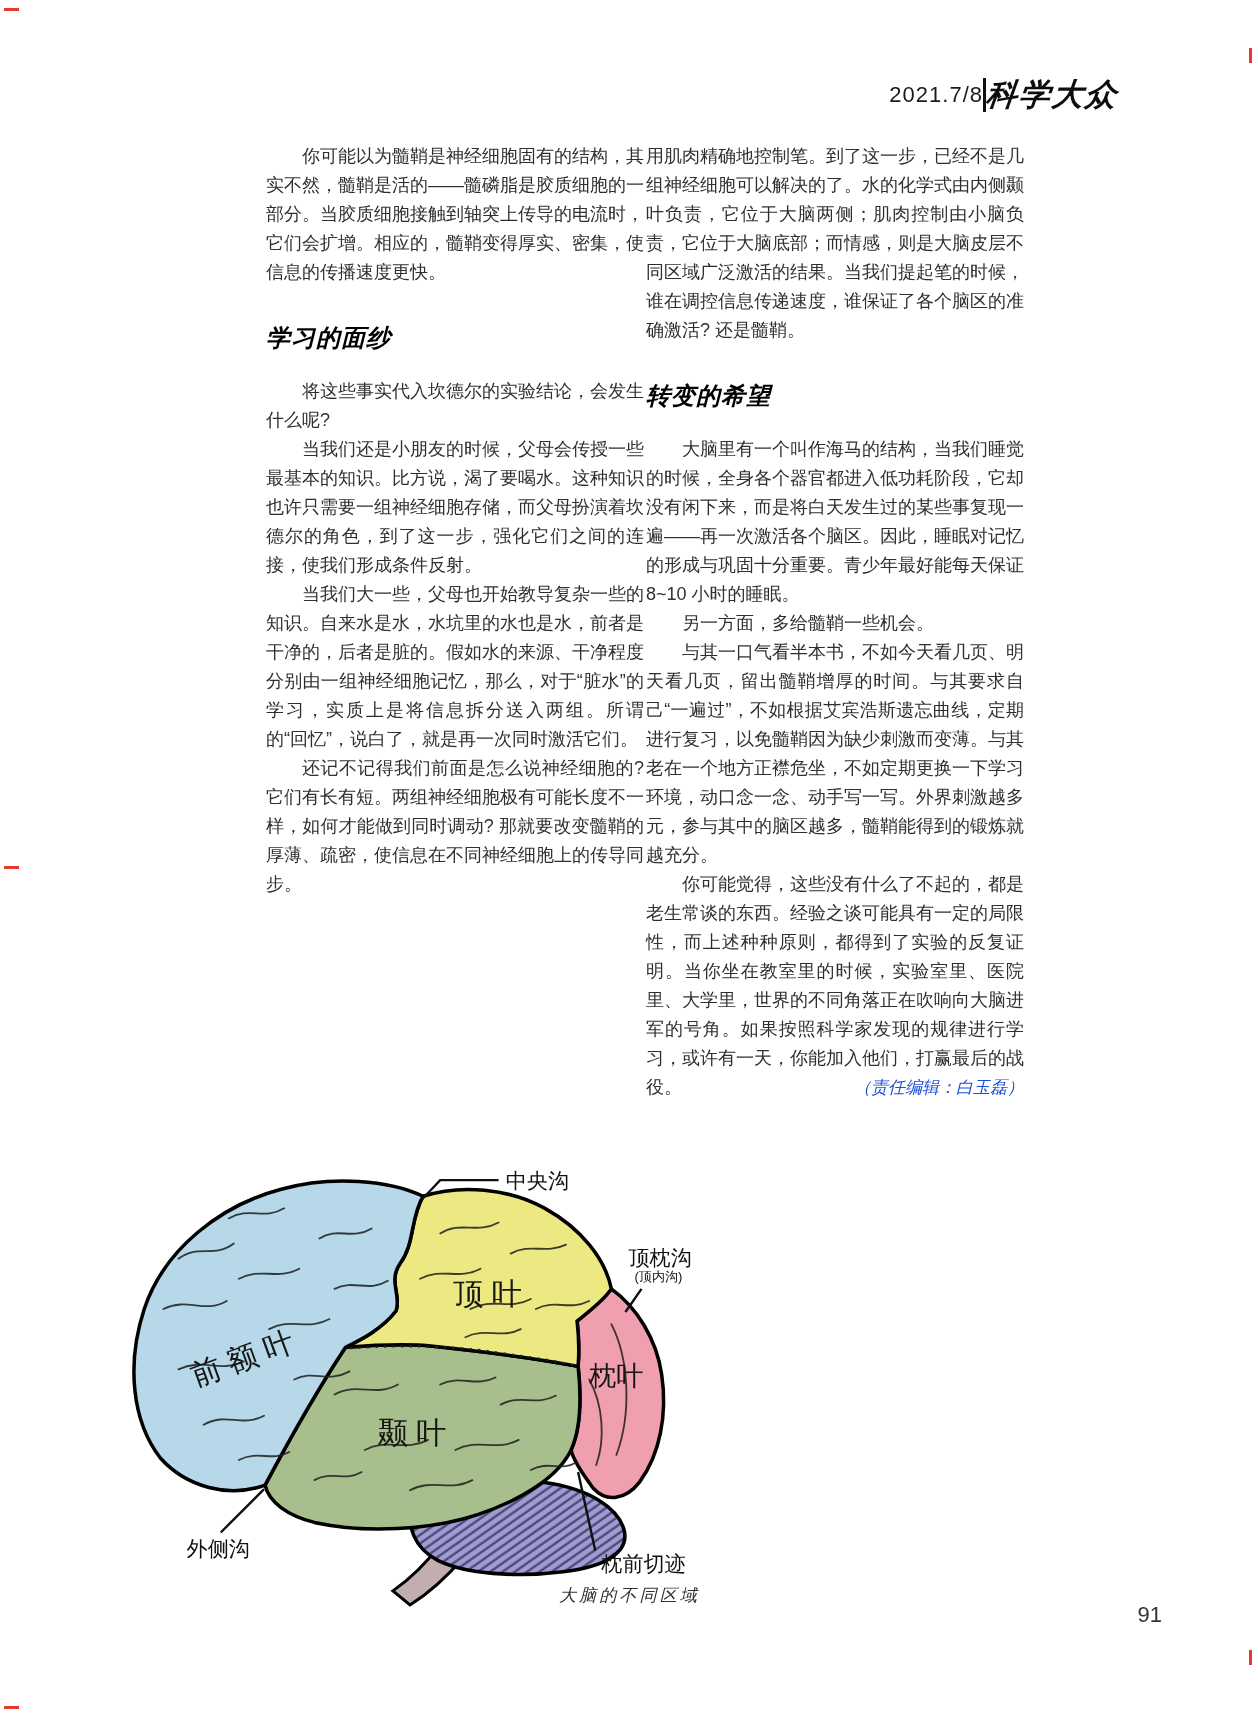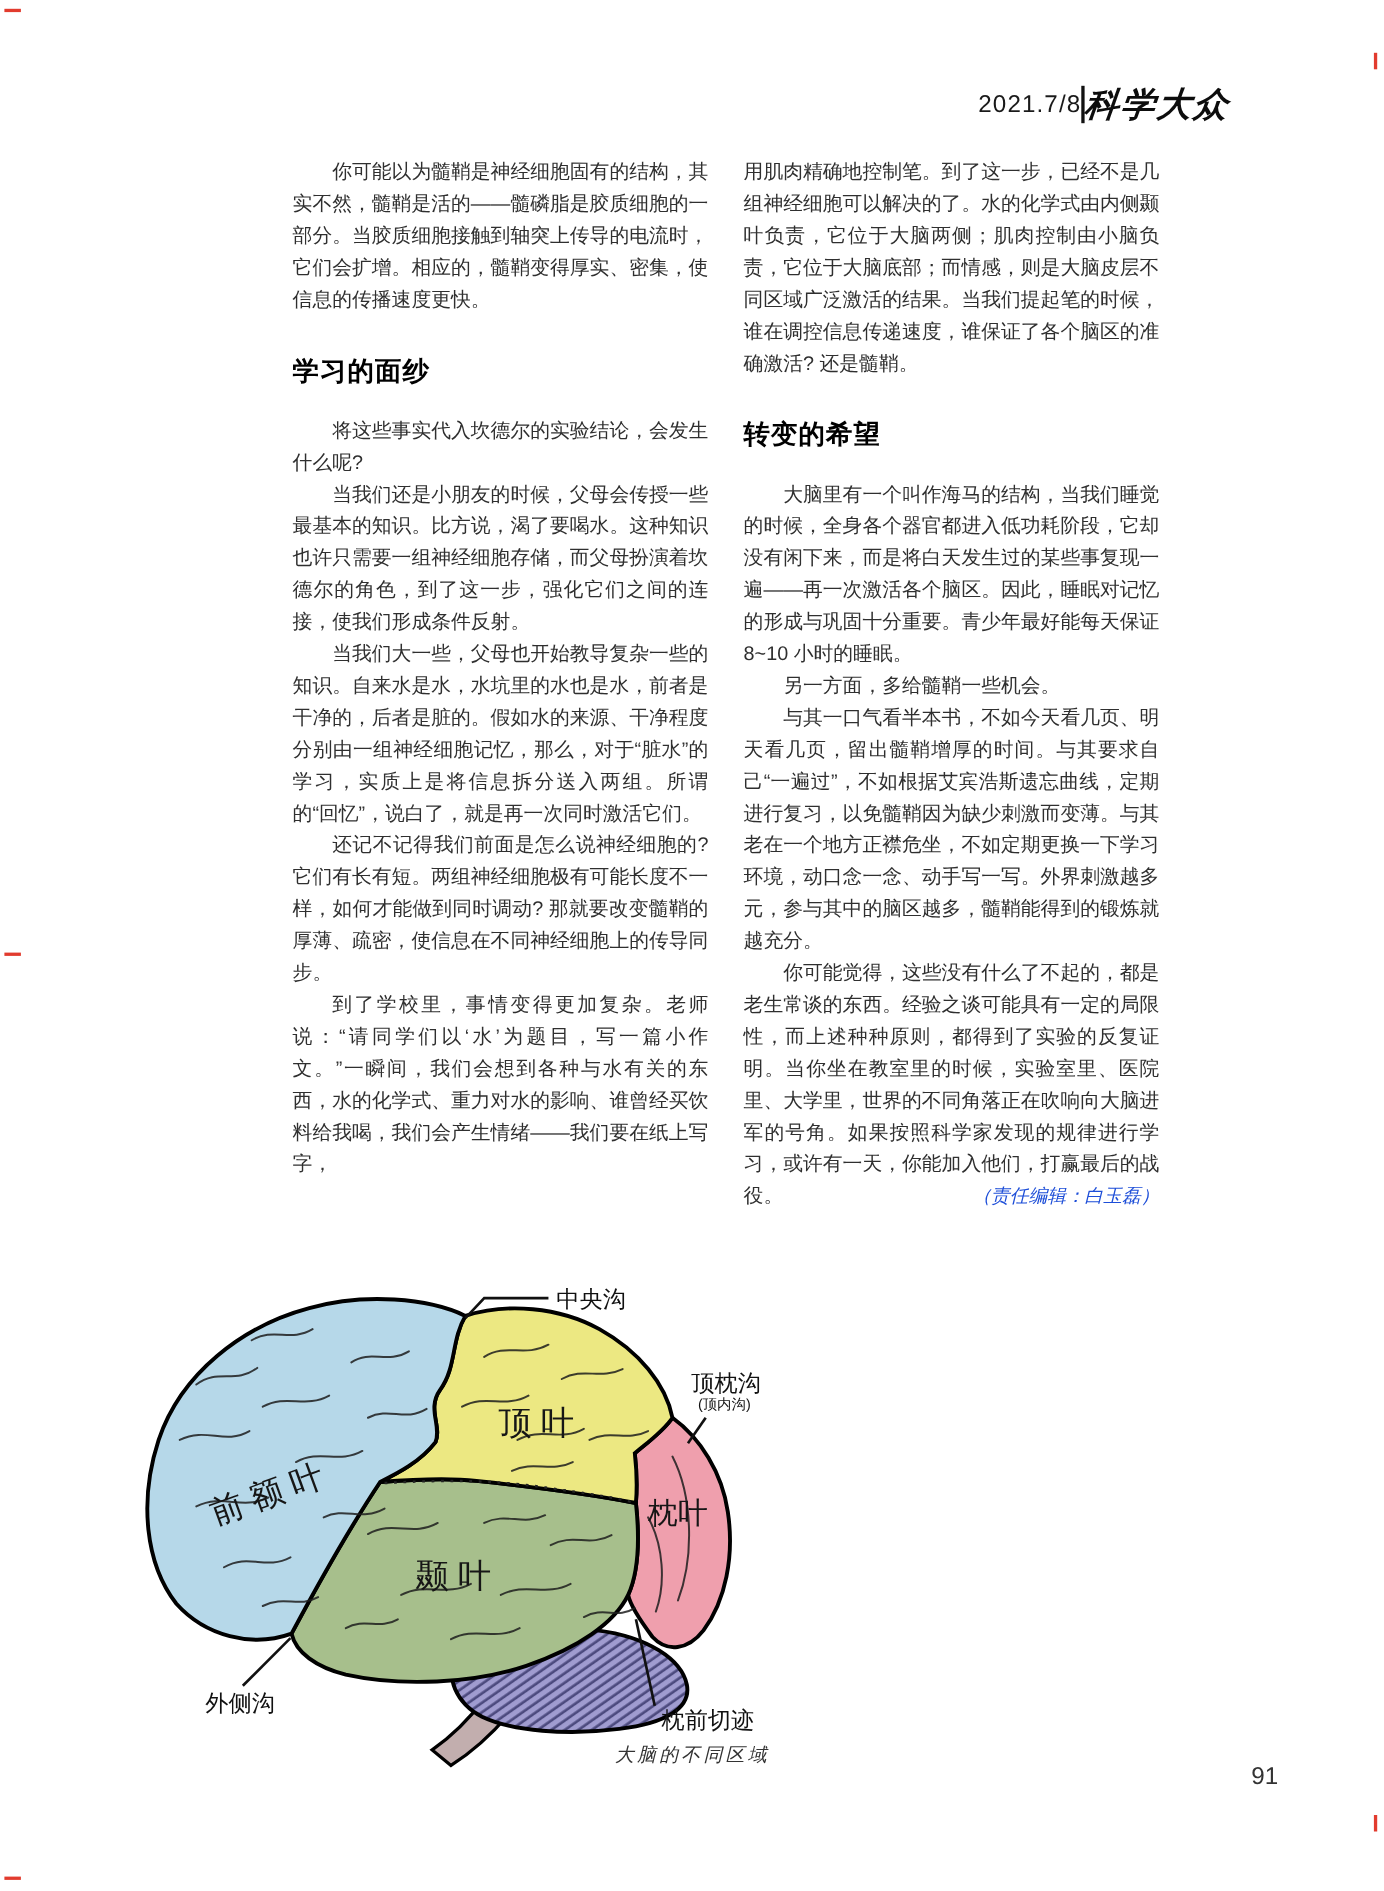--- a/index.html
+++ b/index.html
@@ -20,26 +20,26 @@
   
   .crop{position:absolute;background:#e23b2e;}
   .crop.h{width:15px;height:3px;}
   .crop.v{width:3px;height:15px;}
   
   .col{
     position:absolute;top:142px;width:378px;
     font-size:18px;line-height:29px;text-align:justify;text-justify:inter-character;
   }
   .col-left{left:266px;}
-  .col-right{left:676px;}
+  .col-right{left:646px;}
   .col p{margin:0;}
   .col p.indent{text-indent:2em;}
   .col h2{
     font-size:24px;line-height:30px;color:#000;margin:36px 0 24px 0;
-    font-weight:bold;letter-spacing:1px;text-align:left;
+    font-weight:bold;letter-spacing:1px;text-align:left;font-style:italic;
   }
   .credit{
     text-align:right;margin-top:-29px;font-size:17px;color:#1d4ed8;
     font-family:"Liberation Serif","DejaVu Serif",serif;font-style:italic;
   }
   
   .figure-wrap{position:absolute;left:108px;top:1158px;width:604px;height:452px;}
   svg text{font-family:"Liberation Sans","DejaVu Sans",sans-serif;fill:#111;}
   .lbl{font-size:21px;}
   .lbl-sm{font-size:13px;}
@@ -69,21 +69,20 @@
   <span class="logo-script">科学大众</span>
 </div>
 
 <div class="col col-left">
   <p class="indent">你可能以为髓鞘是神经细胞固有的结构，其实不然，髓鞘是活的——髓磷脂是胶质细胞的一部分。当胶质细胞接触到轴突上传导的电流时，它们会扩增。相应的，髓鞘变得厚实、密集，使信息的传播速度更快。</p>
   <h2>学习的面纱</h2>
   <p class="indent">将这些事实代入坎德尔的实验结论，会发生什么呢?</p>
   <p class="indent">当我们还是小朋友的时候，父母会传授一些最基本的知识。比方说，渴了要喝水。这种知识也许只需要一组神经细胞存储，而父母扮演着坎德尔的角色，到了这一步，强化它们之间的连接，使我们形成条件反射。</p>
   <p class="indent">当我们大一些，父母也开始教导复杂一些的知识。自来水是水，水坑里的水也是水，前者是干净的，后者是脏的。假如水的来源、干净程度分别由一组神经细胞记忆，那么，对于“脏水”的学习，实质上是将信息拆分送入两组。所谓的“回忆”，说白了，就是再一次同时激活它们。</p>
   <p class="indent">还记不记得我们前面是怎么说神经细胞的? 它们有长有短。两组神经细胞极有可能长度不一样，如何才能做到同时调动? 那就要改变髓鞘的厚薄、疏密，使信息在不同神经细胞上的传导同步。</p>
-  <p class="indent">到了学校里，事情变得更加复杂。老师说：“请同学们以‘水’为题目，写一篇小作文。”一瞬间，我们会想到各种与水有关的东西，水的化学式、重力对水的影响、谁曾经买饮料给我喝，我们会产生情绪——我们要在纸上写字，</p>
 </div>
 
 <div class="col col-right">
   <p>用肌肉精确地控制笔。到了这一步，已经不是几组神经细胞可以解决的了。水的化学式由内侧颞叶负责，它位于大脑两侧；肌肉控制由小脑负责，它位于大脑底部；而情感，则是大脑皮层不同区域广泛激活的结果。当我们提起笔的时候，谁在调控信息传递速度，谁保证了各个脑区的准确激活? 还是髓鞘。</p>
   <h2>转变的希望</h2>
   <p class="indent">大脑里有一个叫作海马的结构，当我们睡觉的时候，全身各个器官都进入低功耗阶段，它却没有闲下来，而是将白天发生过的某些事复现一遍——再一次激活各个脑区。因此，睡眠对记忆的形成与巩固十分重要。青少年最好能每天保证 8~10 小时的睡眠。</p>
   <p class="indent">另一方面，多给髓鞘一些机会。</p>
   <p class="indent">与其一口气看半本书，不如今天看几页、明天看几页，留出髓鞘增厚的时间。与其要求自己“一遍过”，不如根据艾宾浩斯遗忘曲线，定期进行复习，以免髓鞘因为缺少刺激而变薄。与其老在一个地方正襟危坐，不如定期更换一下学习环境，动口念一念、动手写一写。外界刺激越多元，参与其中的脑区越多，髓鞘能得到的锻炼就越充分。</p>
   <p class="indent">你可能觉得，这些没有什么了不起的，都是老生常谈的东西。经验之谈可能具有一定的局限性，而上述种种原则，都得到了实验的反复证明。当你坐在教室里的时候，实验室里、医院里、大学里，世界的不同角落正在吹响向大脑进军的号角。如果按照科学家发现的规律进行学习，或许有一天，你能加入他们，打赢最后的战役。</p>
   <div class="credit">（责任编辑：白玉磊）</div>

